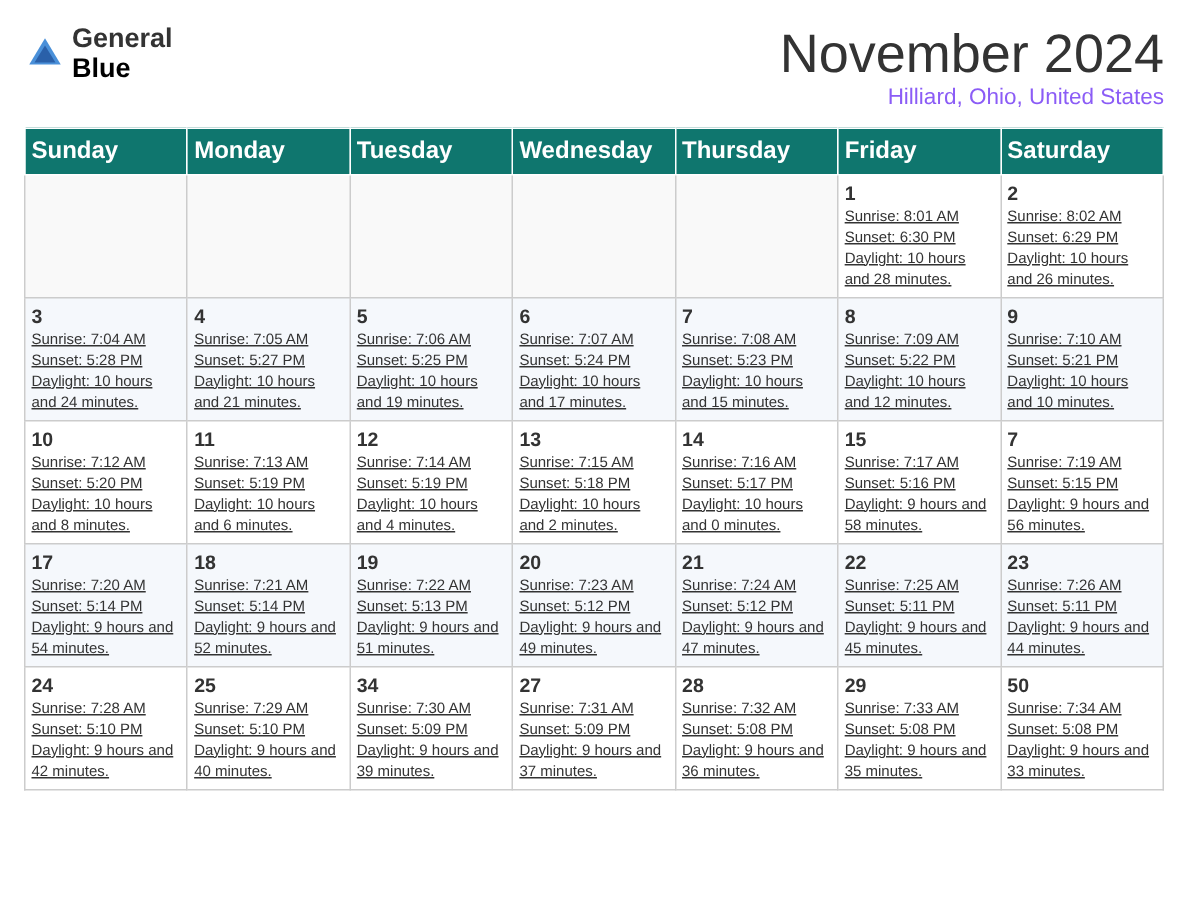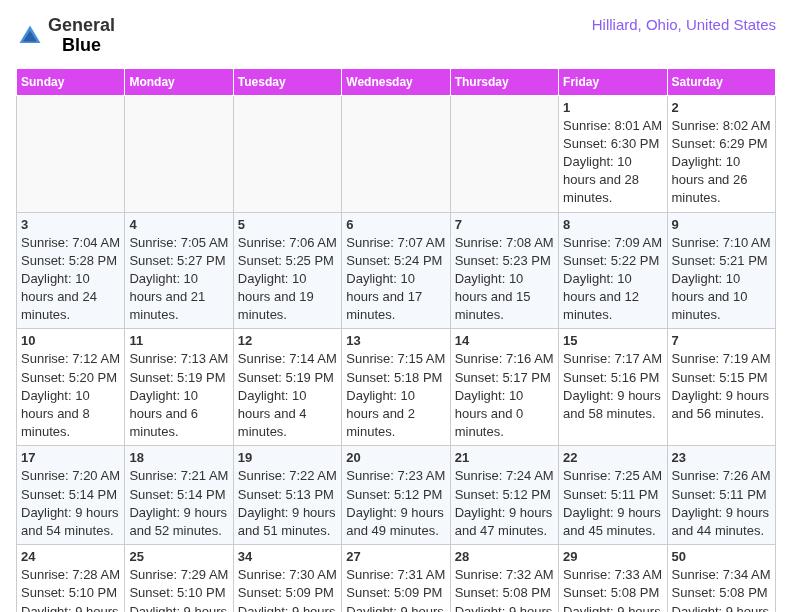--- a/index.html
+++ b/index.html
@@ -18,21 +18,20 @@
     }
     .logo {
       display: flex;
       align-items: center;
       gap: 4px;
     }
     .logo-text {
       font-size: 18px;
       font-weight: bold;
       line-height: 1.1;
-      text-align: center;
     }
     .logo-text .general { color: #333; }
     .logo-text .blue { color: #000000; }
     .logo-icon {
       width: 28px;
       height: 28px;
     }
     .title-block {
       text-align: right;
     }
@@ -45,24 +44,24 @@
     .location {
       font-size: 15px;
       color: #8b5cf6;
     }
     .calendar {
       width: 100%;
       border-collapse: collapse;
       font-size: 11px;
     }
     .calendar th {
-      background: #d946ef;
+      background: #0f766e;
       color: #fff;
       padding: 6px 4px;
-      font-size: 12px;
+      font-size: 16px;
       font-weight: bold;
       border: 1px solid #fff;
       text-align: left;
     }
     .calendar td {
       border: 1px solid #ccc;
       vertical-align: top;
       padding: 4px 4px;
       width: calc(100% / 7);
       min-height: 80px;
@@ -72,43 +71,45 @@
     .calendar td.empty {
       background: #f9f9f9;
     }
     .day-number {
       font-size: 13px;
       font-weight: bold;
       color: #333;
       margin-bottom: 2px;
     }
     .day-info {
-      font-size: 13px;
+      font-size: 10px;
       color: #333;
       line-height: 1.4;
+      text-decoration: underline;
     }
     tr:nth-child(even) td:not(.empty) {
       background: #f5f8fc;
     }
   </style>
 </head>
 <body>
 
 <div class="header">
   <div class="logo">
     <svg class="logo-icon" viewBox="0 0 40 40">
       <polygon points="20,5 35,30 5,30" fill="#4a90d9"></polygon>
       <polygon points="20,12 30,28 10,28" fill="#2a60a9"></polygon>
     </svg>
     <div class="logo-text">
       <span class="general">General</span><br>
       <span class="blue">Blue</span>
     </div>
   </div>
   <div class="title-block">
+    <div class="month-title">November 2024</div>
     <div class="location">Hilliard, Ohio, United States</div>
   </div>
 </div>
 
 <table class="calendar">
   <thead>
     <tr>
     <th>Sunday</th>
         <th>Monday</th>
         <th>Tuesday</th>

